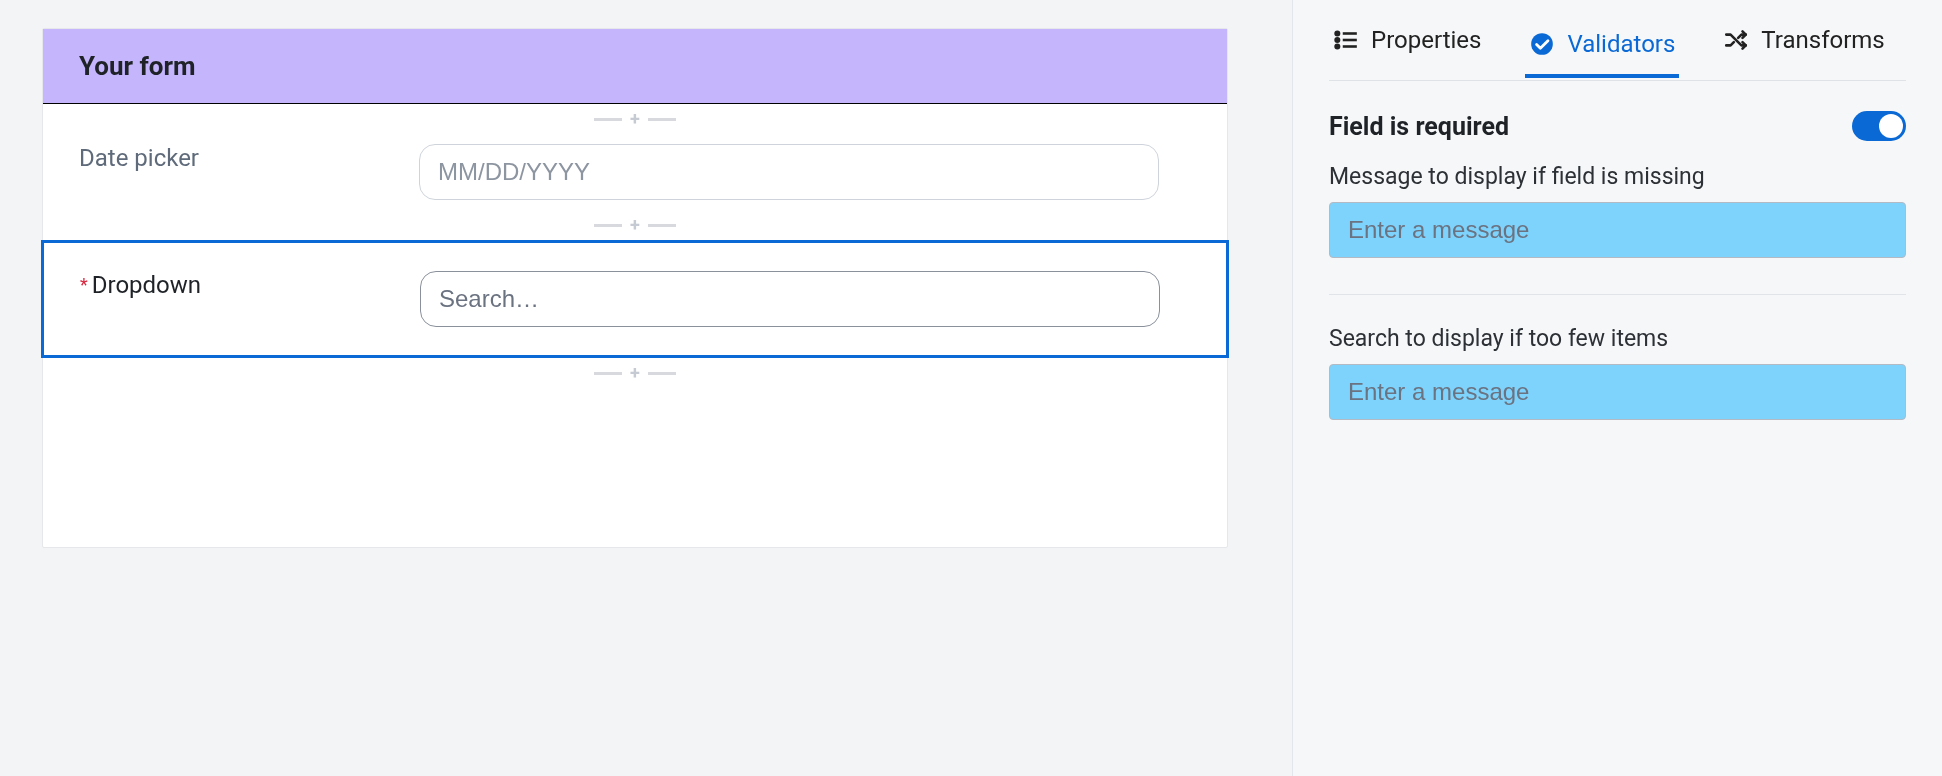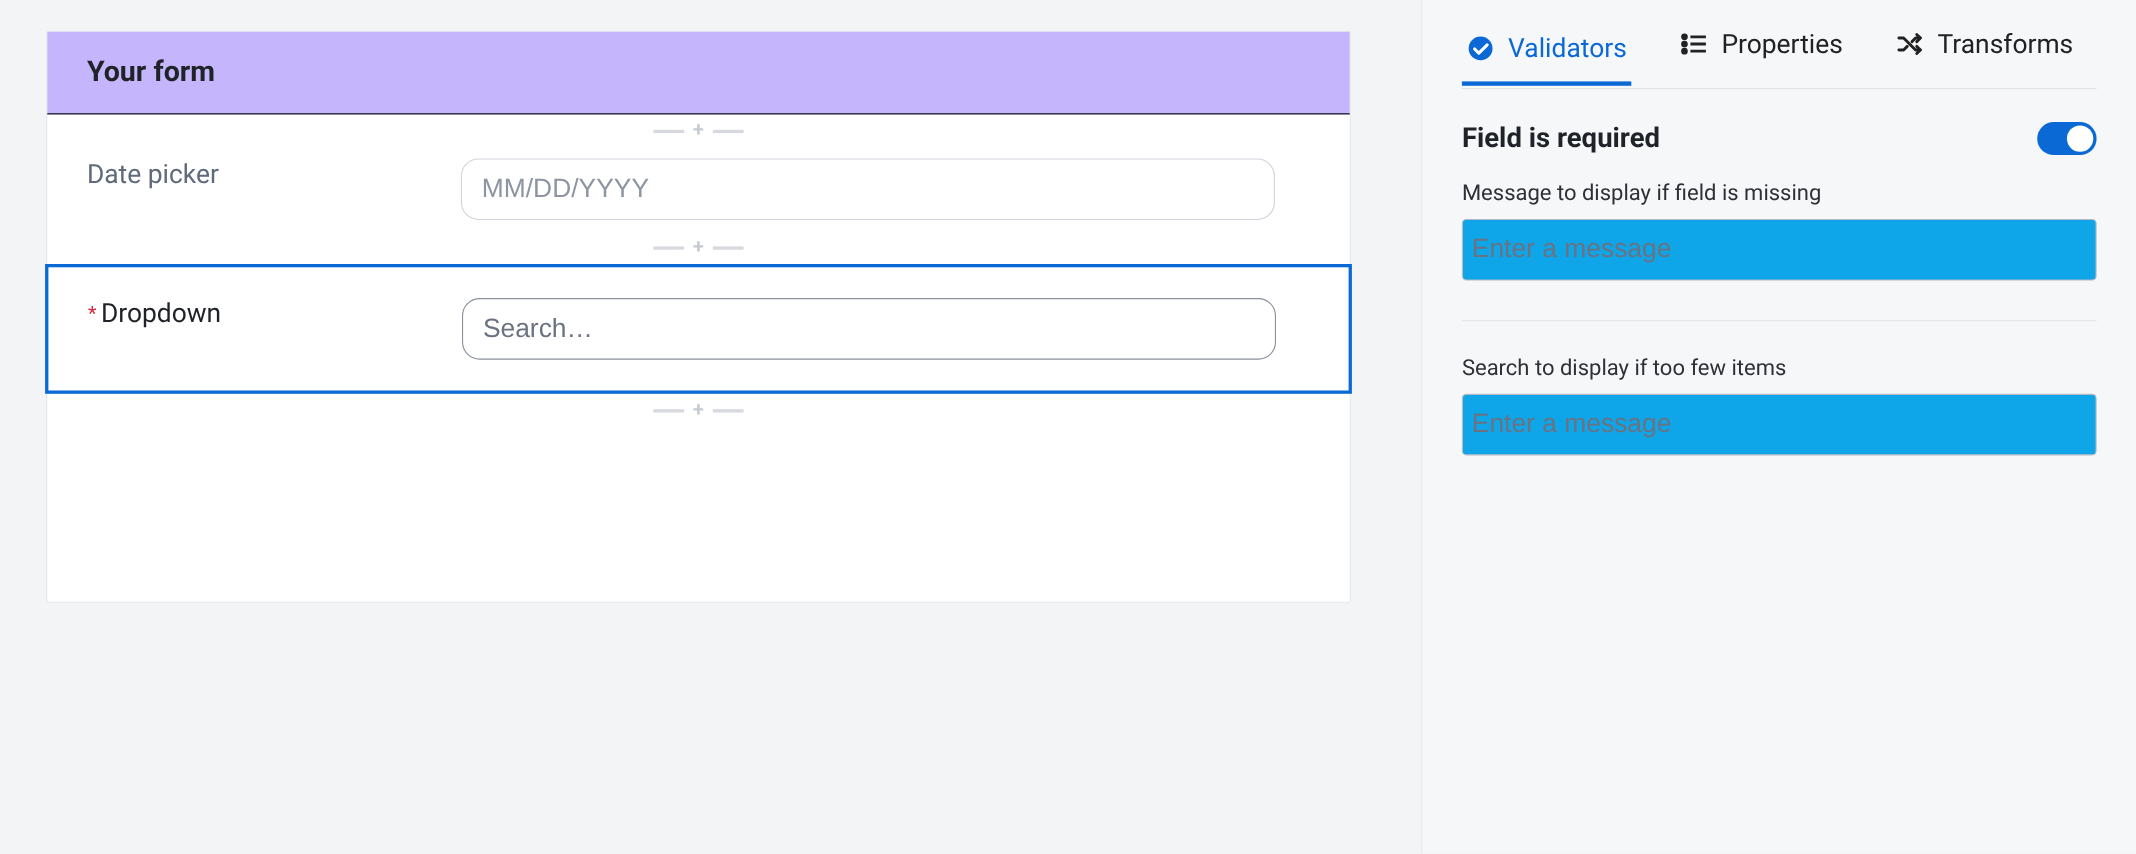--- a/index.html
+++ b/index.html
@@ -130,33 +130,33 @@
   }
   .toggle::after {
     content: "";
     position: absolute;
     right: 3px; top: 3px;
     width: 24px; height: 24px;
     border-radius: 50%;
     background: #fff;
   }
   .section-label {
-    font-size: 20px;
+    font-size: 23px;
     color: #2d3136;
     margin-bottom: 12px;
     display:block;
   }
   .panel-input {
     width: 100%;
     height: 56px;
     border: 1px solid #b3bac4;
     border-radius: 4px;
-    background: #0ea5e9;
-    font-size: 24px;
-    padding: 0 8px;
+    background: #7dd3fc;
+    font-size: 24px;
+    padding: 0 18px;
     color: #333;
   }
   .panel-input::placeholder { color: #6b7280; }
   .numwrap {
     display: flex;
     align-items: stretch;
   }
   .num-input {
     flex: 1;
     height: 56px;
@@ -223,42 +223,42 @@
       <div class="insert-row">
         <span class="dash"></span>
         <span class="plus">+</span>
         <span class="dash"></span>
       </div>
     </div>
   </div>
 
   <div class="sidepanel">
     <div class="tabs">
-      <div class="tab active">
-        <span class="t-icon">
-          <svg viewBox="0 0 24 24">
-              <circle cx="12" cy="12" r="10" fill="#0a69d4"></circle>
-              <path d="M7 12.5 L10.5 16 L17.5 9" stroke="#fff" stroke-width="2.6" fill="none" stroke-linecap="round" stroke-linejoin="round"></path>
-            </svg>
-        </span>
-        <span>Validators</span>
-      </div>
       <div class="tab">
         <span class="t-icon">
           <svg viewBox="0 0 24 24" fill="none" stroke="#222" stroke-width="2.4">
             <circle cx="4" cy="6" r="1.6" fill="#222"></circle>
               <line x1="9" y1="6" x2="22" y2="6"></line>
             <circle cx="4" cy="12" r="1.6" fill="#222"></circle>
               <line x1="9" y1="12" x2="22" y2="12"></line>
             <circle cx="4" cy="18" r="1.6" fill="#222"></circle>
               <line x1="9" y1="18" x2="22" y2="18"></line>
           </svg>
         </span>
         <span>Properties</span>
       </div>
+      <div class="tab active">
+        <span class="t-icon">
+          <svg viewBox="0 0 24 24">
+              <circle cx="12" cy="12" r="10" fill="#0a69d4"></circle>
+              <path d="M7 12.5 L10.5 16 L17.5 9" stroke="#fff" stroke-width="2.6" fill="none" stroke-linecap="round" stroke-linejoin="round"></path>
+            </svg>
+        </span>
+        <span>Validators</span>
+      </div>
       <div class="tab">
         <span class="t-icon">
           <svg viewBox="0 0 24 24" fill="none" stroke="#222" stroke-width="2.4" stroke-linecap="round" stroke-linejoin="round">
             <path d="M3 7h4l10 10h4"></path>
               <path d="M18 14l3 3-3 3"></path>
             <path d="M3 17h4l3-3"></path>
               <path d="M14 10l3-3h4"></path>
               <path d="M18 10l3-3-3-3"></path>
           </svg>
         </span>

